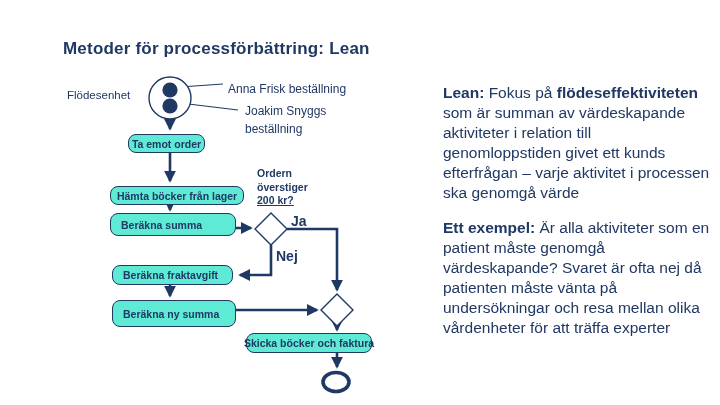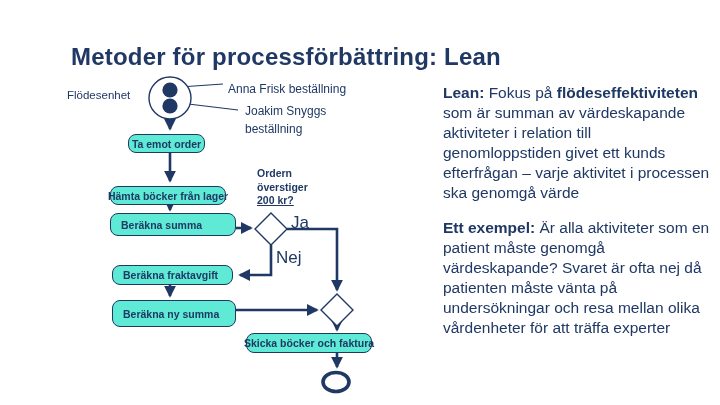--- a/index.html
+++ b/index.html
@@ -9,22 +9,22 @@
   html,body{margin:0;padding:0;background:#e8e8e8;}
   .slide{
     position:relative;
     width:720px;height:405px;
     background:var(--bg,#fff);
     overflow:hidden;
     font-family:"Liberation Sans", sans-serif;
     color:var(--navy,#1f3864);
   }
   .title{
-    position:absolute;left:55px;top:26px;margin:16px;
-    font-size:24px;font-weight:bold;line-height:30px;
+    position:absolute;left:55px;top:26px;margin:8px;
+    font-size:17px;font-weight:bold;line-height:30px;
     letter-spacing:.2px;color:var(--navy,#1f3864);
   }
   .fc-svg{position:absolute;left:0;top:0;width:720px;height:405px;pointer-events:none;}
   .fc-stroke{stroke:var(--navy,#1f3864);fill:none;}
   .fc-fill{fill:var(--navy,#1f3864);stroke:none;}
   .fc-shape{stroke:var(--navy,#1f3864);fill:#ffffff;}
   .node{
     position:absolute;
     border:1.4px solid var(--navy,#1f3864);
     border-radius:8px;
@@ -37,21 +37,21 @@
   }
   .node.center{justify-content:center;}
   .node.left{justify-content:flex-start;padding-left:10px;}
   .lbl{
     position:absolute;color:var(--navy,#1f3864);
     white-space:nowrap;
   }
   .lbl-lane{font-size:11.5px;}
   .lbl-anno{font-size:12px;line-height:18px;}
   .lbl-q{font-size:10.5px;font-weight:600;line-height:13.5px;}
-  .lbl-branch{font-size:17px;font-weight:400;text-align:center;}
+  .lbl-branch{font-size:14px;font-weight:700;text-align:center;}
   .right-panel{
     position:absolute;left:443px;top:83px;width:268px;
   }
   .right-panel p{
     margin:0 0 15px 0;
     font-size:15.5px;line-height:20px;
     color:var(--navy,#1f3864);
   }
   .right-panel b{font-weight:bold;}
 </style>
@@ -92,21 +92,21 @@
     </g>
 
     <polygon class="fc-shape" points="271,213 287,229 271,245 255,229" stroke-width="1.4"></polygon>
     <polygon class="fc-shape" points="337,294 353,310 337,326 321,310" stroke-width="1.4"></polygon>
 
     <ellipse class="fc-shape" cx="336" cy="382" rx="13" ry="9.5" stroke-width="3.6"></ellipse>
   </svg>
 
   <div class="node center" style="left:128px;top:134px;width:77px;height:19px;">Ta emot order</div>
 
-  <div class="node center" style="left:110px;top:186px;width:116px;height:19px;">Hämta böcker från lager</div>
+  <div class="node center" style="left:110px;top:186px;width:134px;height:19px;">Hämta böcker från lager</div>
 
   <div class="node left" style="left:110px;top:213px;width:126px;height:23px;">Beräkna summa</div>
 
   <div class="node left" style="left:112px;top:265px;width:121px;height:20px;">Beräkna fraktavgift</div>
 
   <div class="node left" style="left:112px;top:300px;width:124px;height:27px;">Beräkna ny summa</div>
 
   <div class="node center" style="left:246px;top:333px;width:126px;height:20px;">Skicka böcker och faktura</div>
 
   <div class="lbl lbl-lane" style="left:67px;top:89px;">Flödesenhet</div>

